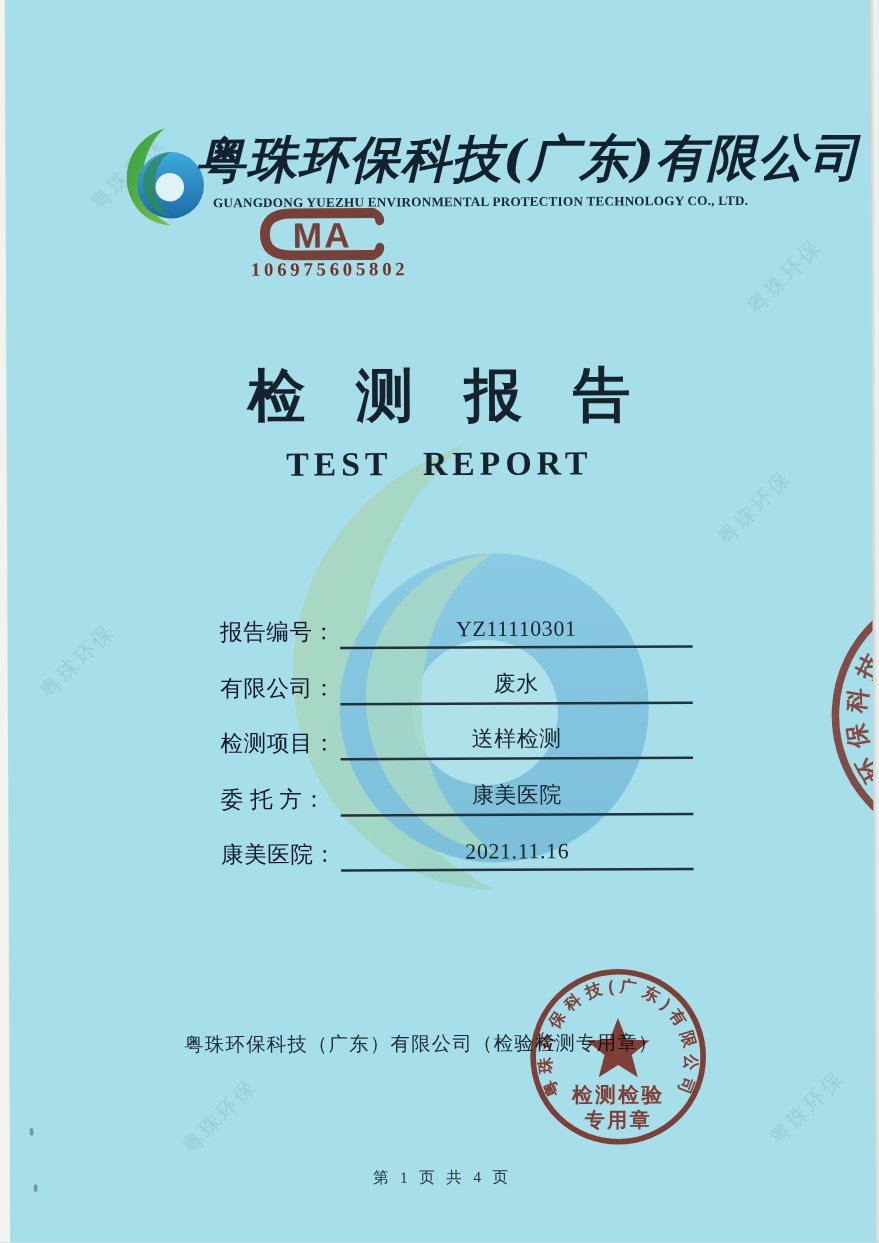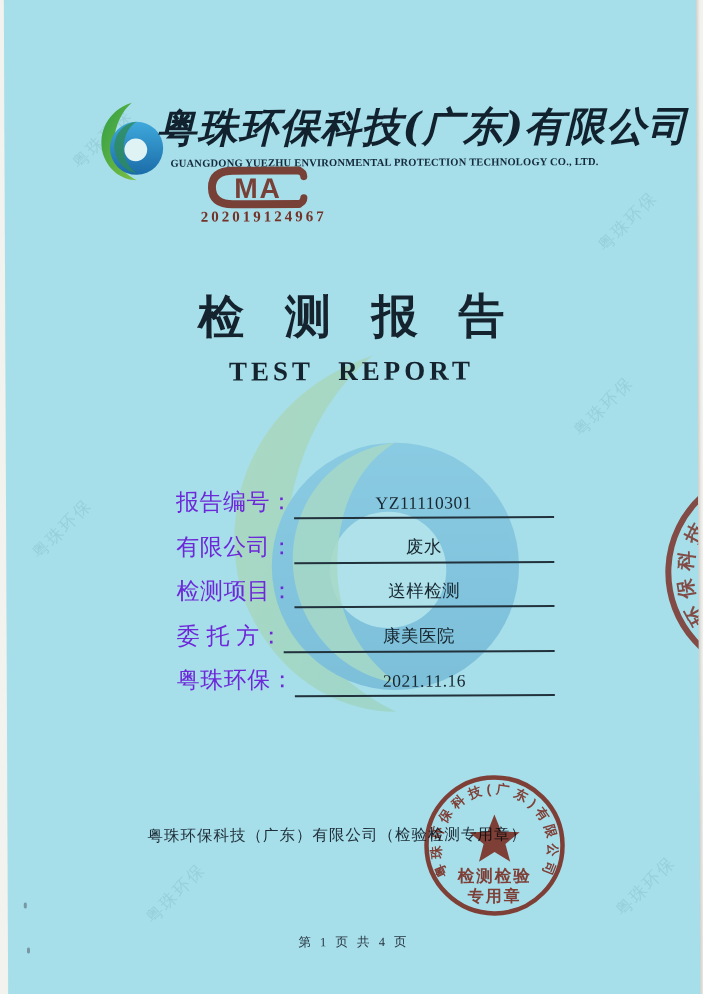--- a/index.html
+++ b/index.html
@@ -51,21 +51,21 @@
   
   .wm-logo{position:absolute;left:170px;top:345px;width:380px;height:400px;opacity:.34;}
   .wm-text{
     position:absolute;color:#4e8694;opacity:.16;font-size:17px;letter-spacing:2px;
     transform:rotate(-45deg);white-space:nowrap;
   }
   
   .fields{position:absolute;left:170px;top:489px;width:378px;}
   .field-row{display:flex;align-items:flex-end;height:34px;margin-bottom:10.5px;}
   .field-label{
-    flex:0 0 96px;font-size:23px;color:#6d28d9;letter-spacing:.5px;
+    flex:0 0 96px;font-size:18px;color:#0f172a;letter-spacing:.5px;
     white-space:nowrap;padding-bottom:2px;
   }
   .field-line{
     flex:1;border-bottom:2px solid #22323c;text-align:center;
     font-size:17.5px;color:#17262f;padding-bottom:3px;letter-spacing:.5px;
     white-space:nowrap;
   }
   
   .company-seal-line{
     position:absolute;left:140px;top:829px;font-size:15.5px;color:#1d2d38;
@@ -128,21 +128,21 @@
 
   <div class="company-cn">粤珠环保科技(广东)有限公司</div>
   <div class="company-en">GUANGDONG YUEZHU ENVIRONMENTAL PROTECTION TECHNOLOGY CO., LTD.</div>
 
   <svg class="cma" viewBox="0 0 120 56" aria-hidden="true">
     <path d="M104 9 H30 C12 9 6 17 6 28 C6 39 12 47 30 47 H104" fill="none" stroke="#b23a2c" stroke-width="9" stroke-linecap="round"></path>
     <path d="M104 9 q6 2 6 7" fill="none" stroke="#b23a2c" stroke-width="8" stroke-linecap="round"></path>
     <path d="M104 47 q6 -2 6 -7" fill="none" stroke="#b23a2c" stroke-width="8" stroke-linecap="round"></path>
     <text x="58" y="40" text-anchor="middle" font-size="32" font-weight="bold" fill="#b23a2c" font-family="'Liberation Sans',sans-serif" letter-spacing="2">MA</text>
   </svg>
-  <div class="cma-number">202019124967</div>
+  <div class="cma-number">106975605802</div>
 
   <div class="title-cn">检 测 报 告</div>
   <div class="title-en">TEST  REPORT</div>
 
   <div class="fields">
     <div class="field-row">
       <span class="field-label">报告编号：</span>
       <span class="field-line">YZ11110301</span>
     </div>
     <div class="field-row">
@@ -151,21 +151,21 @@
     </div>
     <div class="field-row">
       <span class="field-label">检测项目：</span>
       <span class="field-line">送样检测</span>
     </div>
     <div class="field-row">
       <span class="field-label">委 托 方：</span>
       <span class="field-line">康美医院</span>
     </div>
     <div class="field-row">
-      <span class="field-label">粤珠环保：</span>
+      <span class="field-label">康美医院：</span>
       <span class="field-line">2021.11.16</span>
     </div>
   </div>
 
   <div class="company-seal-line">粤珠环保科技（广东）有限公司（检验检测专用章）</div>
 
   <svg class="seal-main" viewBox="0 0 160 160" aria-hidden="true">
     <defs>
       <path id="sealArc1" d="M 33.2 109 A 54 54 0 1 1 126.8 109" fill="none"></path>
     </defs>

